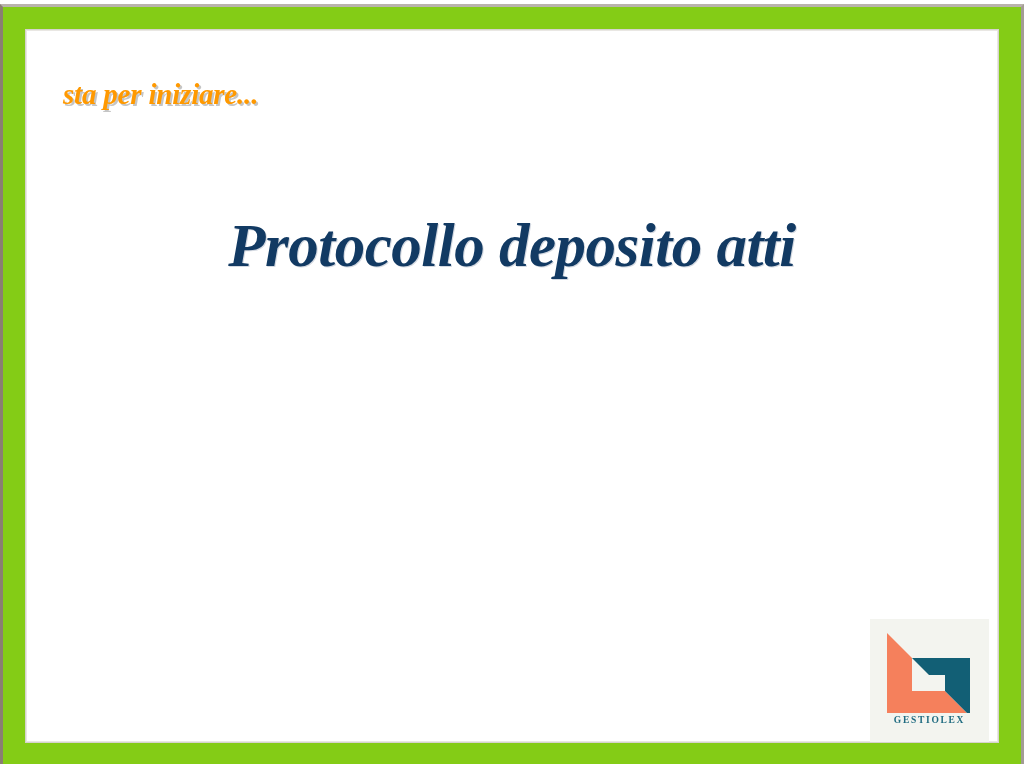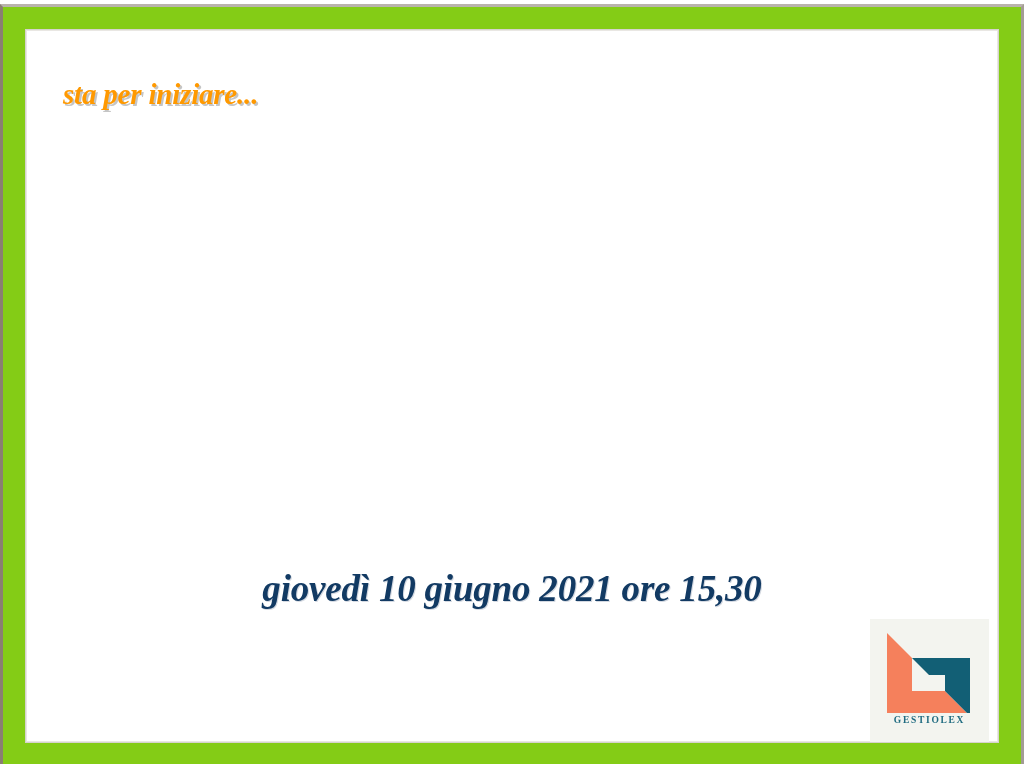--- a/index.html
+++ b/index.html
@@ -123,23 +123,23 @@
 </style>
 </head>
 <body>
 
 <div id="slide-frame">
   <div id="slide-canvas">
 
     <div id="kicker">sta per iniziare...</div>
 
     <div id="title-block">
+      <div class="title-line">Protocollo deposito atti</div>
     </div>
 
-    <div id="subtitle">giovedì 10 giugno 2021 ore 15,30</div>
 
     <div id="logo-box">
       <svg id="logo-mark" viewBox="0 0 90 82">
 
         <polygon fill="#f5805c" points="2,2 27,27 27,60 60,60 85,85 2,85"></polygon>
 
         <polygon fill="#125f75" points="27,27 85,27 85,85 60,60 60,44 44,44"></polygon>
       </svg>
       <div id="logo-wordmark">GESTIOLEX</div>
     </div>

